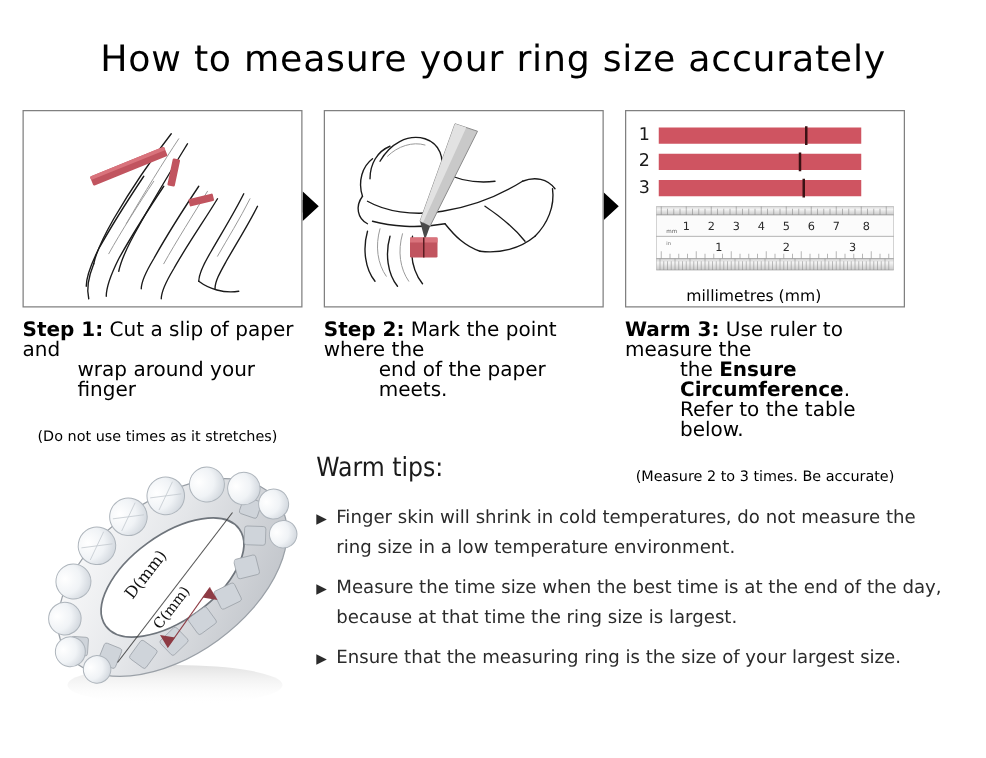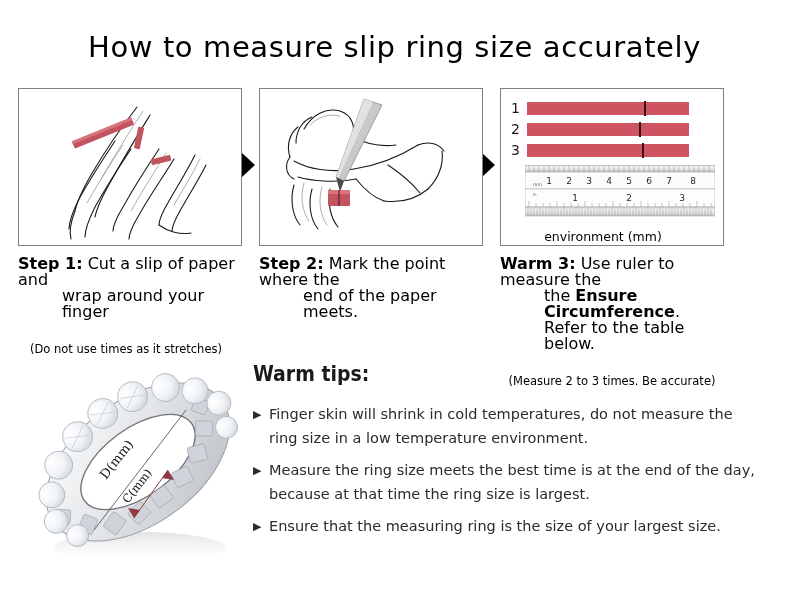--- a/index.html
+++ b/index.html
@@ -154,21 +154,21 @@
 
   #tips {
     position: absolute;
     left: 253px;
     top: 362px;
     width: 510px;
   }
   #tips-heading {
     font-family: "DejaVu Sans Condensed", "DejaVu Sans", sans-serif;
     font-size: 21px;
-    font-weight: 700;
+    font-weight: 400;
     color: #1a1a1a;
     margin-bottom: 16px;
   }
   .tip-item {
     display: flex;
     align-items: flex-start;
     margin-bottom: 8px;
   }
   .tip-bullet {
     flex: 0 0 auto;
@@ -181,21 +181,21 @@
     flex: 1 1 auto;
     font-family: "DejaVu Sans", sans-serif;
     font-size: 14.5px;
     line-height: 24px;
     color: #2b2b2b;
   }
 </style>
 </head>
 <body>
 
-<div id="page-title">How to measure slip ring size accurately</div>
+<div id="page-title">How to measure your ring size accurately</div>
 
 <div id="steps-row">
 
   <div class="flow-arrow a1">
     <svg width="32" height="30" viewBox="0 0 32 30">
       <path d="M1 10 L18 10 L18 3 L31 15 L18 27 L18 20 L1 20 Z" fill="#000000"></path>
     </svg>
   </div>
 
   <div class="flow-arrow a2">
@@ -376,21 +376,21 @@
                      M75 42 V51 M78 44 V51 M81 44 V51 M84 44 V51 M87 42 V51 M90 44 V51 M93 44 V51 M96 44 V51
                      M99 42 V51 M102 44 V51 M105 44 V51 M108 44 V51 M111 42 V51 M114 44 V51 M117 44 V51
                      M120 44 V51 M123 42 V51 M126 44 V51 M129 44 V51 M132 44 V51 M135 42 V51 M138 44 V51
                      M141 44 V51 M144 44 V51 M147 42 V51 M150 44 V51 M153 44 V51 M156 44 V51 M159 42 V51
                      M162 44 V51 M165 44 V51 M168 44 V51 M171 42 V51 M174 44 V51 M177 44 V51 M180 44 V51
                      M183 42 V51 M186 44 V51"></path>
           </g>
         </svg>
       </div>
 
-      <div class="ruler-unit">environment (mm)</div>
+      <div class="ruler-unit">millimetres (mm)</div>
     </div>
 
     <div class="step-caption">
       <span class="lbl">Warm 3:</span>
       <span>Use ruler to measure the</span>
       <span class="ln2">the <b class="em">Ensure Circumference</b>.</span>
       <span class="ln3">Refer to the table below.</span>
     </div>
     <div class="step-note">(Measure 2 to 3 times. Be accurate)</div>
   </div>
@@ -472,19 +472,19 @@
 
 <div id="tips">
   <div id="tips-heading">Warm tips:</div>
 
   <div class="tip-item">
     <span class="tip-bullet">▶</span>
     <span class="tip-text">Finger skin will shrink in cold temperatures, do not measure the ring size in a low temperature environment.</span>
   </div>
   <div class="tip-item">
     <span class="tip-bullet">▶</span>
-    <span class="tip-text">Measure the ring size meets the best time is at the end of the day, because at that time the ring size is largest.</span>
+    <span class="tip-text">Measure the time size when the best time is at the end of the day, because at that time the ring size is largest.</span>
   </div>
   <div class="tip-item">
     <span class="tip-bullet">▶</span>
     <span class="tip-text">Ensure that the measuring ring is the size of your largest size.</span>
   </div>
 </div>
 
 </body></html>

